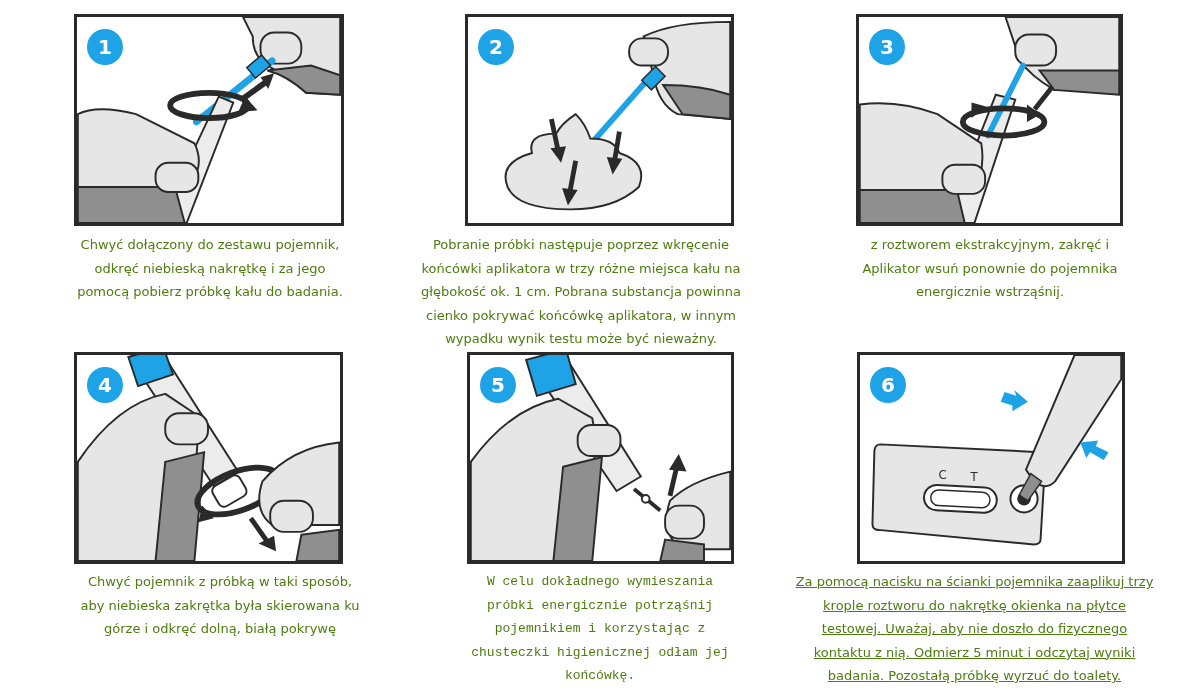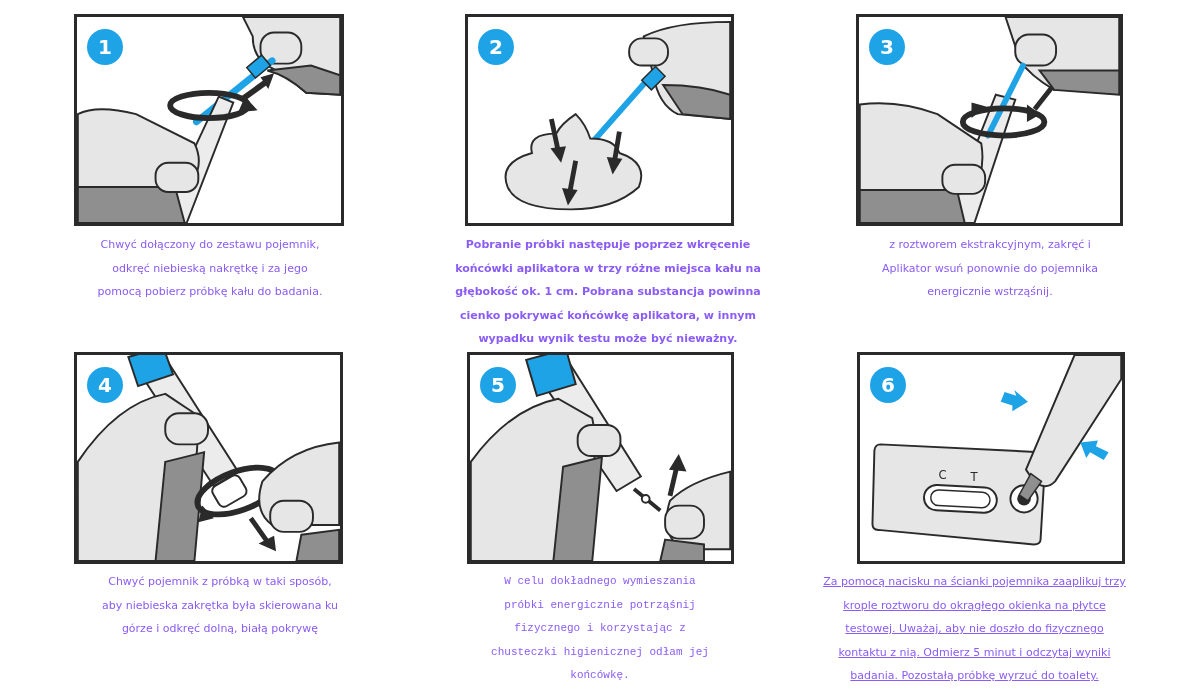--- a/index.html
+++ b/index.html
@@ -2,21 +2,21 @@
 <html><head>
 <meta charset="utf-8">
 <style>
   html, body { margin: 0; padding: 0; background: #ffffff; }
   body { width: 1199px; height: 700px; position: relative; overflow: hidden;
          font-family: "DejaVu Sans", "Liberation Sans", sans-serif; color: #2b2b2b; }
   .panel { position: absolute; border: 3px solid #2a2a2a; background: #ffffff; box-sizing: border-box; overflow: hidden; }
   .panel svg { position: absolute; left: 0; top: 0; width: 100%; height: 100%; }
   .badge { position: absolute; left: 10px; top: 12px; width: 36px; height: 36px; border-radius: 50%;
            background: #1ea3e6; color: #fff; font-weight: bold; font-size: 20px; line-height: 36px; text-align: center; z-index: 2; }
-  .caption { position: absolute; text-align: center; font-size: 11px; line-height: 23.6px; color: #8b5cf6; white-space: nowrap; }
+  .caption { position: absolute; text-align: center; font-size: 13px; line-height: 23.6px; color: #4d7c0f; white-space: nowrap; }
   .caption span { display: block; }
 </style>
 </head>
 <body>
 
 <div class="panel" style="left:74px; top:14px; width:270px; height:212px;">
   <div class="badge">1</div>
   <svg viewBox="0 0 270 212">
 
     <path d="M170 0 L270 0 L270 80 L235 78 Q215 60 195 50 Q180 40 180 20 Z" fill="#e6e6e6" stroke="#2a2a2a" stroke-width="2"></path>
@@ -59,21 +59,21 @@
     <path d="M40 175 Q30 150 65 140 Q60 120 90 120 Q95 110 110 100 Q120 110 125 125 Q150 125 155 140 Q185 150 175 175 Q150 198 105 198 Q50 198 40 175 Z" fill="#e6e6e6" stroke="#2a2a2a" stroke-width="2"></path>
 
     <line x1="85" y1="105" x2="92" y2="138" stroke="#2a2a2a" stroke-width="5"></line>
     <polygon points="84,135 100,133 95,150" fill="#2a2a2a"></polygon>
     <line x1="110" y1="148" x2="104" y2="180" stroke="#2a2a2a" stroke-width="5"></line>
     <polygon points="96,176 112,178 102,194" fill="#2a2a2a"></polygon>
     <line x1="155" y1="118" x2="150" y2="148" stroke="#2a2a2a" stroke-width="5"></line>
     <polygon points="142,144 158,146 148,162" fill="#2a2a2a"></polygon>
   </svg>
 </div>
-<div class="caption" style="left:403px; top:233px; width:410px;font-weight:bold;">
+<div class="caption" style="left:376px; top:233px; width:410px;">
   <span>Pobranie próbki następuje poprzez wkręcenie</span>
   <span>końcówki aplikatora w trzy różne miejsca kału na</span>
   <span>głębokość ok. 1 cm. Pobrana substancja powinna</span>
   <span>cienko pokrywać końcówkę aplikatora, w innym</span>
   <span>wypadku wynik testu może być nieważny.</span>
 </div>
 
 <div class="panel" style="left:856px; top:14px; width:267px; height:212px;">
   <div class="badge">3</div>
   <svg viewBox="0 0 267 212">
@@ -151,21 +151,21 @@
     <rect x="200" y="155" width="40" height="34" rx="14" fill="#e6e6e6" stroke="#2a2a2a" stroke-width="2"></rect>
     <path d="M200 190 L240 195 L240 212 L195 212 Z" fill="#8f8f8f" stroke="#2a2a2a" stroke-width="2"></path>
 
     <line x1="205" y1="145" x2="212" y2="115" stroke="#2a2a2a" stroke-width="5"></line>
     <polygon points="204,118 222,120 214,102" fill="#2a2a2a"></polygon>
   </svg>
 </div>
 <div class="caption" style="left:420px; top:570px; width:360px;font-family:Liberation Mono, monospace;">
   <span>W celu dokładnego wymieszania</span>
   <span>próbki energicznie potrząśnij</span>
-  <span>fizycznego i korzystając z</span>
+  <span>pojemnikiem i korzystając z</span>
   <span>chusteczki higienicznej odłam jej</span>
   <span>końcówkę.</span>
 </div>
 
 <div class="panel" style="left:857px; top:352px; width:268px; height:212px;">
   <div class="badge">6</div>
   <svg viewBox="0 0 268 212">
 
     <path d="M20 92 L185 100 Q190 100 190 106 L185 190 Q185 195 178 195 L18 180 Q12 180 12 174 L14 98 Q15 92 20 92 Z" fill="#e6e6e6" stroke="#2a2a2a" stroke-width="2"></path>
 
@@ -180,17 +180,17 @@
 
     <path d="M220 0 L268 0 L268 25 L200 130 Q190 140 178 130 L170 118 Z" fill="#e6e6e6" stroke="#2a2a2a" stroke-width="2"></path>
     <path d="M175 122 L186 130 L172 150 L163 144 Z" fill="#8f8f8f" stroke="#2a2a2a" stroke-width="1.5"></path>
 
     <polygon points="148,38 160,42 158,36 172,48 156,58 156,52 144,48" fill="#1ea3e6"></polygon>
     <polygon points="255,100 242,94 244,88 226,90 232,106 236,100 250,108" fill="#1ea3e6"></polygon>
   </svg>
 </div>
 <div class="caption" style="left:750px; top:570px; width:449px;text-decoration:underline;">
   <span>Za pomocą nacisku na ścianki pojemnika zaaplikuj trzy</span>
-  <span>krople roztworu do okrągłego okienka na płytce</span>
+  <span>krople roztworu do nakrętkę okienka na płytce</span>
   <span>testowej. Uważaj, aby nie doszło do fizycznego</span>
   <span>kontaktu z nią. Odmierz 5 minut i odczytaj wyniki</span>
   <span>badania. Pozostałą próbkę wyrzuć do toalety.</span>
 </div>
 
 </body></html>

